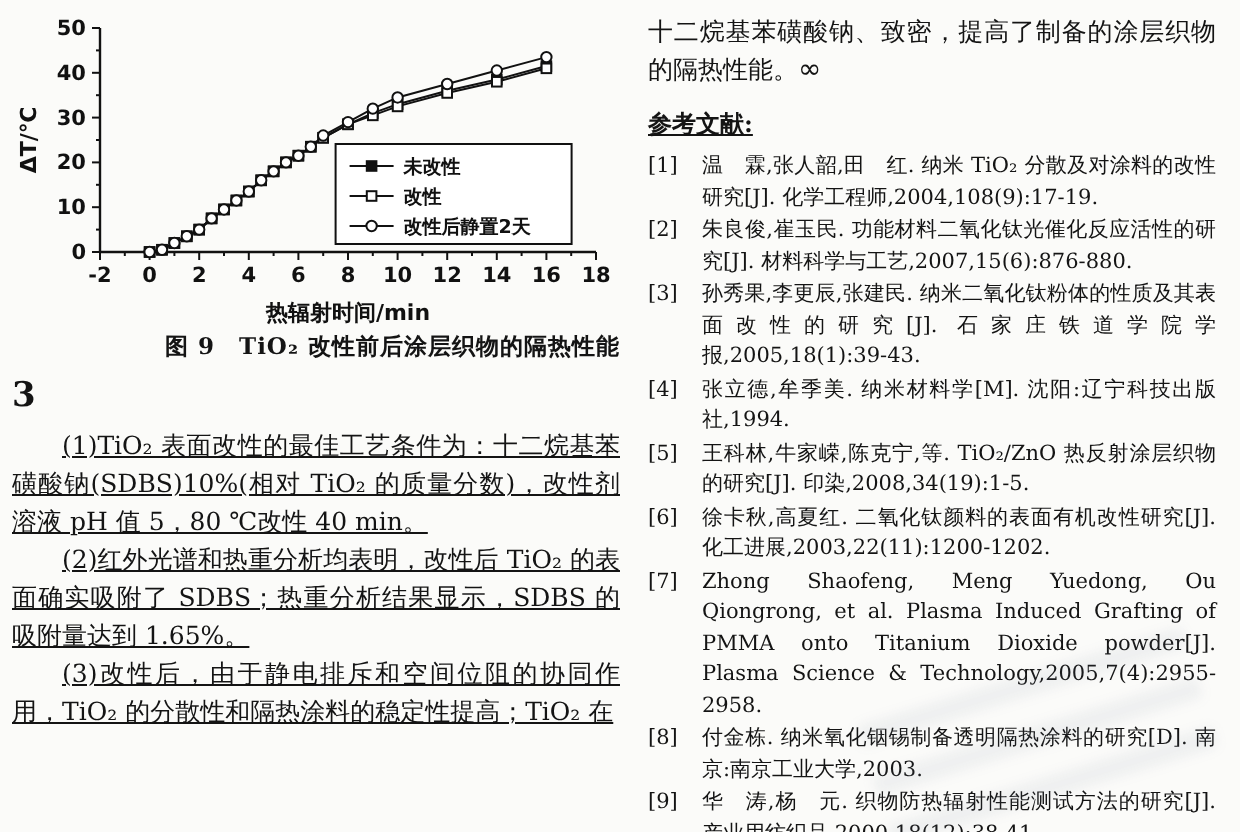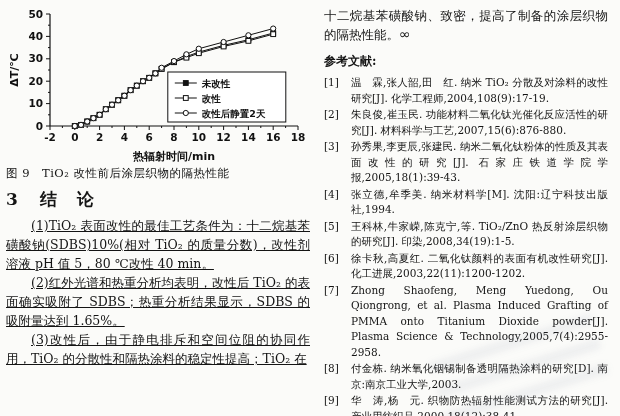--- a/index.html
+++ b/index.html
@@ -15,21 +15,21 @@
     display:flex;gap:14px;position:relative;
   }
   .col{position:relative;}
   .col-left{width:304px;flex:none;}
   .col-right{width:284px;flex:none;padding-top:2px;}
 
   
   .chartfig{margin:0;}
   .chart-mount{width:304px;height:162px;}
   .fig-caption{
-    text-align:left;font-weight:normal;font-size:11.5px;
+    text-align:right;font-weight:bold;font-size:11.5px;
     margin:0 0 5px 0;letter-spacing:.5px;
   }
   .tick{font:600 10.5px "DejaVu Sans","Liberation Sans",sans-serif;fill:#111;}
   .axis-label{font:600 11px "DejaVu Sans","Liberation Sans",sans-serif;fill:#111;}
   .legend-text{font:600 9.5px "DejaVu Sans","Liberation Sans",sans-serif;fill:#111;}
 
   
   .body{
     font-size:12.5px;line-height:19px;margin:0;
     text-align:justify;text-justify:inter-ideograph;
@@ -41,21 +41,21 @@
   }
   .sec-num{width:34px;flex:none;}
   .sec-title{letter-spacing:7px;}
 
   
   .endmark{
     font-family:"DejaVu Sans","Liberation Sans",sans-serif;
     font-size:14px;letter-spacing:-1px;
   }
   .refs-heading{
-    font-size:12px;font-weight:bold;margin:9px 0 5px 0;
+    font-size:12px;font-weight:bold;margin:9px 0 5px 0;text-decoration:underline;
   }
   .refs{list-style:none;margin:0;padding:0;}
   .ref{display:flex;font-size:10.5px;line-height:15.5px;margin:0 0 1px 0;}
   .ref-label{width:27px;flex:none;}
   .ref-text{flex:1;text-align:justify;text-justify:inter-ideograph;}
 
   
   .watermark{
     position:absolute;right:6px;bottom:14px;width:170px;height:74px;
     transform:rotate(-17deg);
@@ -201,21 +201,20 @@
             <line x1="168.8" y1="109" x2="190.8" y2="109" stroke="#111"></line>
             <circle cx="179.8" cy="109" r="2.6" fill="#fff" stroke="#111" stroke-width="1"></circle>
             <text x="195.8" y="112.5" class="legend-text">改性后静置2天</text>
           </svg></div>
       <figcaption class="fig-caption">图 9　TiO₂ 改性前后涂层织物的隔热性能</figcaption>
     </figure>
 
 
     <h2 class="section-heading">
       <span class="sec-num">3</span>
-      <span class="sec-title">结 论</span>
     </h2>
 
     <p class="body indent">(1)TiO₂ 表面改性的最佳工艺条件为：十二烷基苯磺酸钠(SDBS)10%(相对 TiO₂ 的质量分数)，改性剂溶液 pH 值 5，80 ℃改性 40 min。</p>
     <p class="body indent">(2)红外光谱和热重分析均表明，改性后 TiO₂ 的表面确实吸附了 SDBS；热重分析结果显示，SDBS 的吸附量达到 1.65%。</p>
     <p class="body indent">(3)改性后，由于静电排斥和空间位阻的协同作用，TiO₂ 的分散性和隔热涂料的稳定性提高；TiO₂ 在</p>
   </div>
 
   <div class="col col-right">
     <p class="body"><span>十二烷基苯磺酸钠、致密，提高了制备的涂层织物的隔热性能。</span><span class="endmark">∞</span></p>
 

